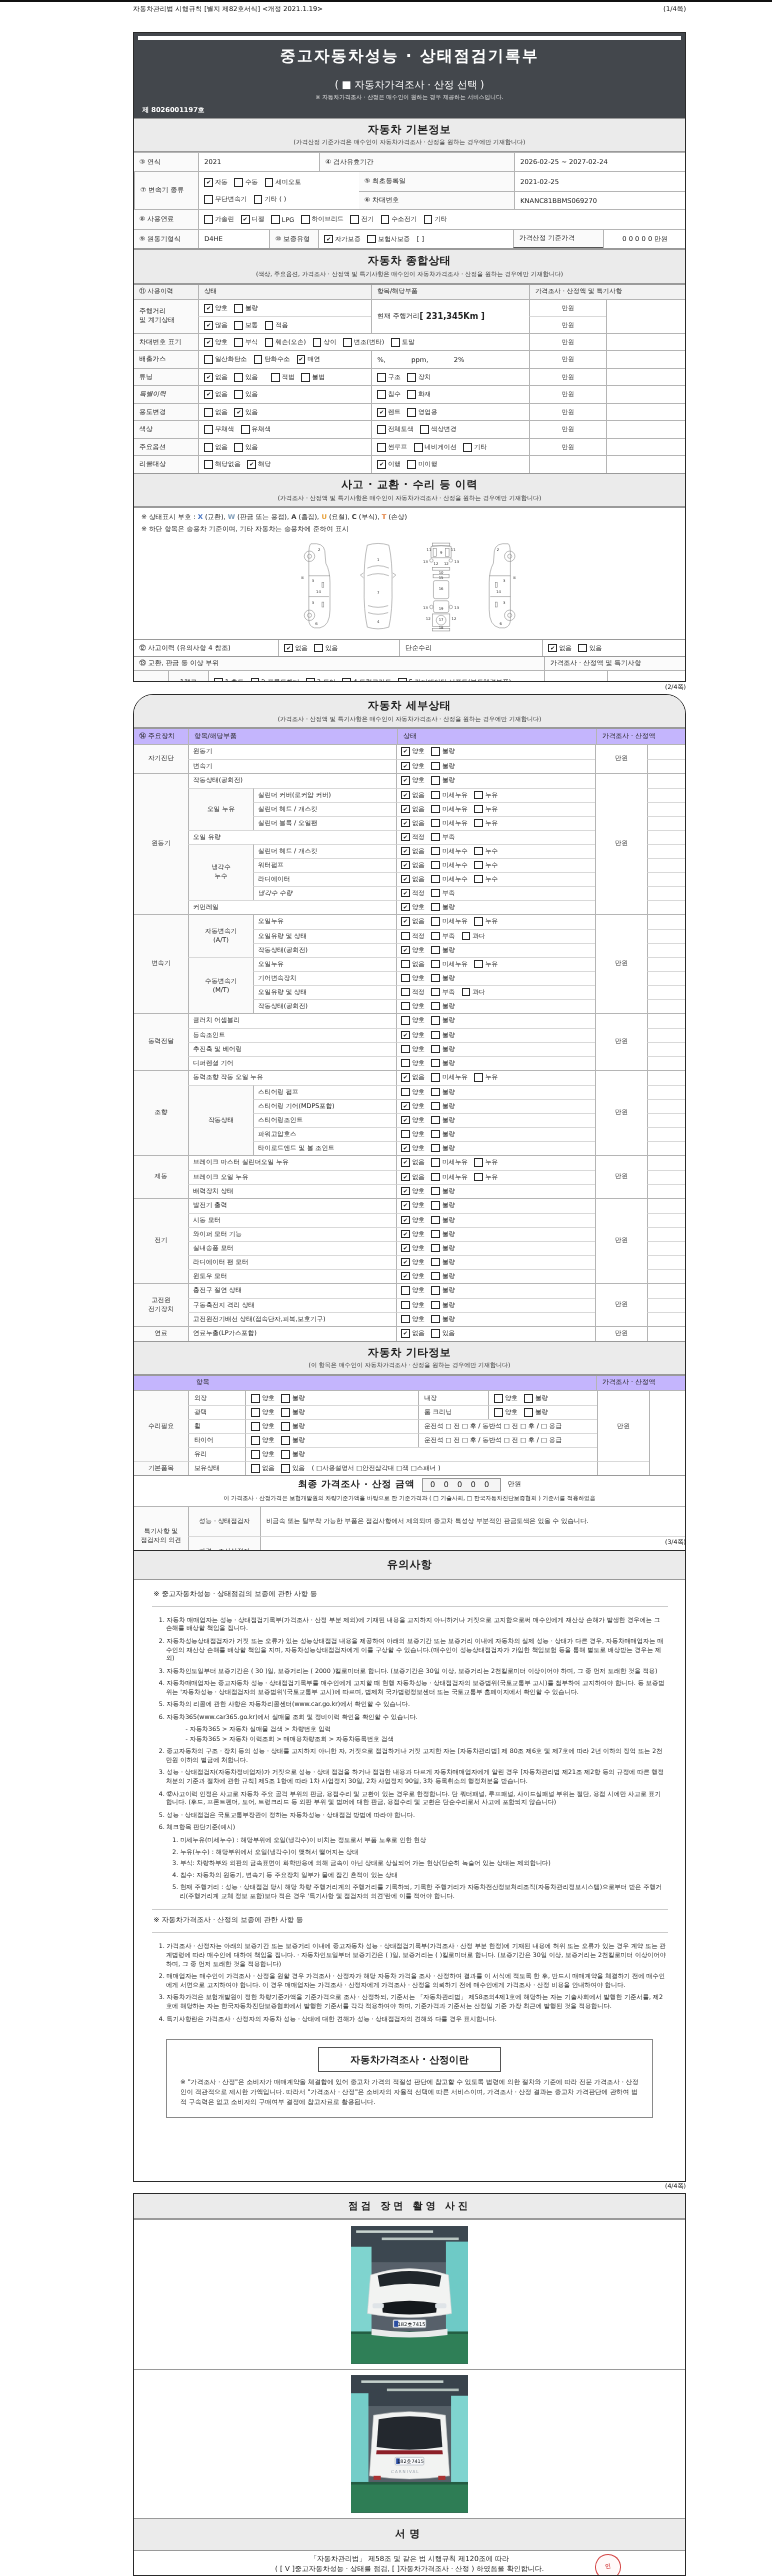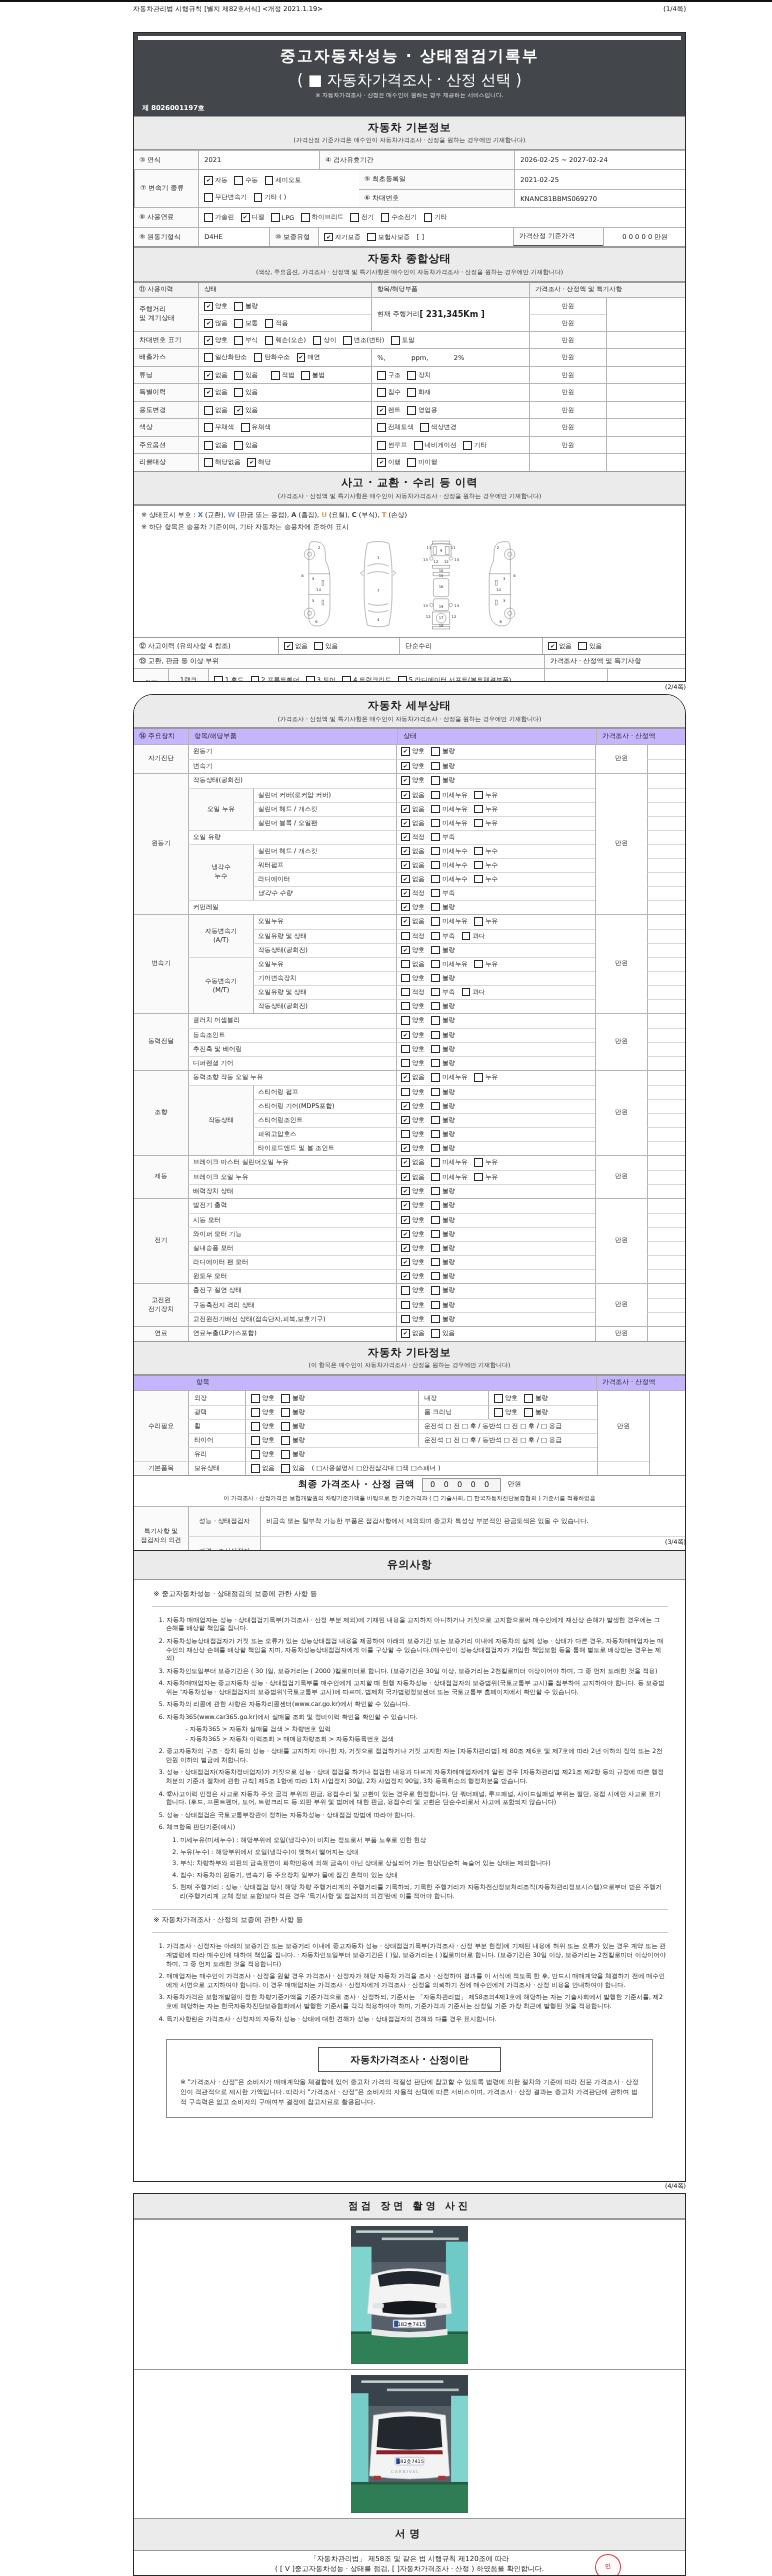--- a/index.html
+++ b/index.html
@@ -12,21 +12,21 @@
   .s2{top:694px;height:1088px;border-radius:20px;}
   .s3{top:1550px;height:632px;}
   .s4{top:2193px;height:383px;}
   .pgmark{position:absolute;width:553px;left:133px;text-align:right;font-size:6.2px;color:#111;}
   .m2{top:683px;} .m3{top:1538px;} .m4{top:2182px;}
 
   
   .titlebox{background:#43474c;color:#fff;text-align:center;padding:2.1px 3.1px 0 3.1px;}
   .stripe{height:3.6px;background:#fff;margin:1px 1px 6.2px 1px;}
   .t1{font-size:15.5px;font-weight:bold;letter-spacing:1.5px;}
-  .t2{font-size:15px;margin-top:4px;}
+  .t2{font-size:10px;margin-top:11px;}
   .t3{font-size:5.7px;color:#e3e3e3;margin-top:2.1px;}
   .docno{text-align:left;font-size:6.7px;font-weight:bold;padding:3.6px 5.2px 3.1px 5.2px;}
 
   .ghdr{background:#ebebeb;text-align:center;padding:4.1px 2.1px 3.6px 2.1px;border-bottom:0.5px solid #9a9a9a;border-top:0.5px solid #9a9a9a;}
   .h1{font-size:10.8px;font-weight:bold;letter-spacing:0.5px;}
   .hsub{font-size:6px;color:#333;margin-top:1.5px;}
 
   .cell{padding:1.5px 5.2px;display:flex;align-items:center;box-sizing:border-box;min-height:100%;}
   .lab{background:#fafafa;font-size:6.7px;}
   .bl{border-left:0.5px solid #b5b5b5;}
@@ -339,21 +339,21 @@
             </span>
             <span class="opt">
               <span class="cb"></span>
               <span>장치</span>
             </span>
           </div>
           <div class="cell bl won">만원</div>
           <div class="cell bl"></div>
         </div>
         <div class="crow">
-          <div class="cell lab" style="white-space: pre-line;">특별이력</div>
+          <div class="cell lab" style="white-space: pre-line; font-style: italic;">특별이력</div>
           <div class="cell bl">
             <span class="opt">
               <span class="cb">✔</span>
               <span>없음</span>
             </span>
             <span class="opt">
               <span class="cb"></span>
               <span>있음</span>
             </span>
           </div>

